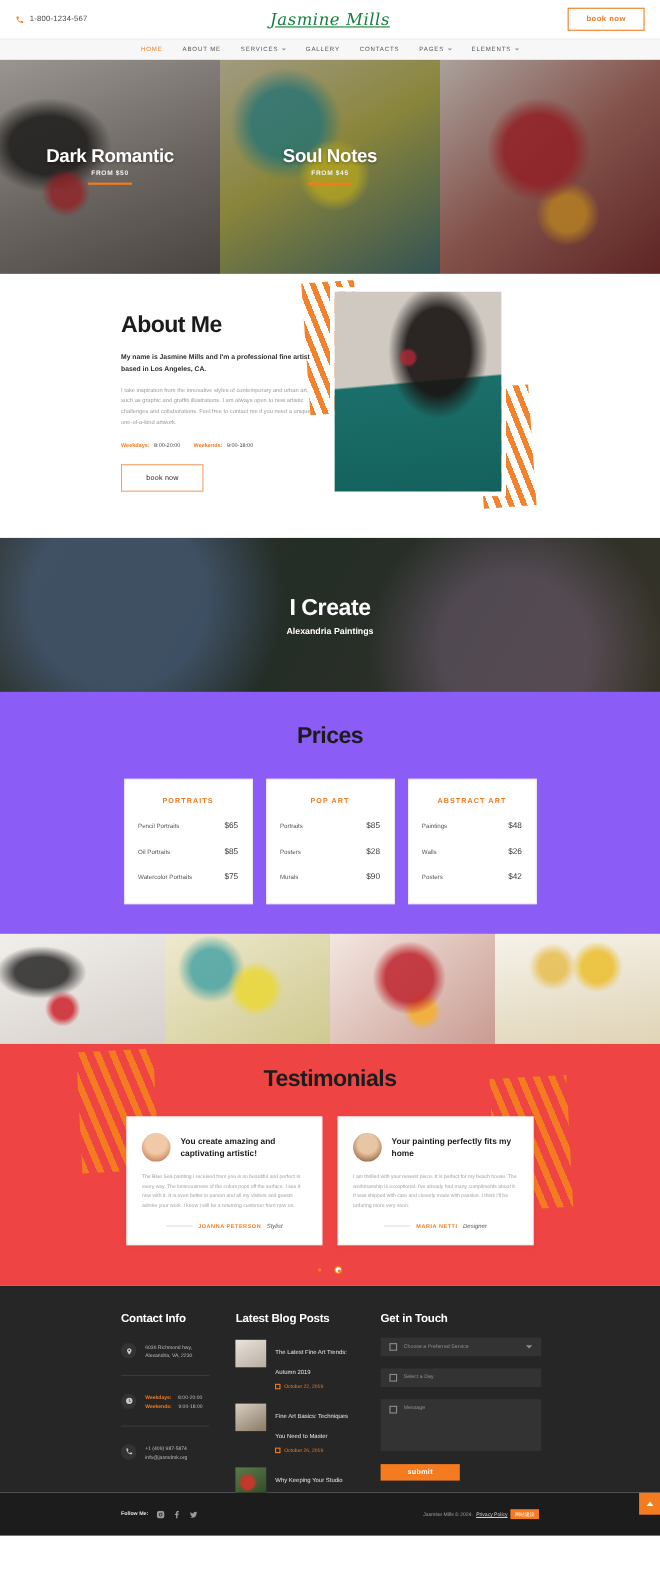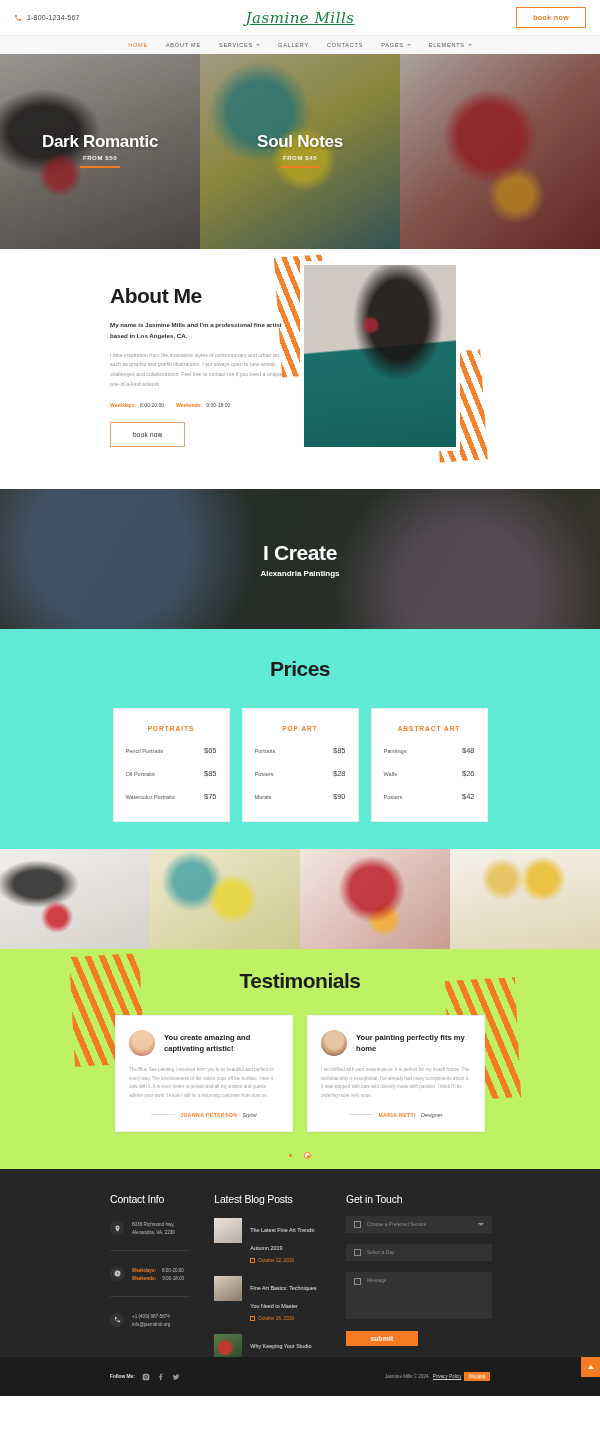--- a/index.html
+++ b/index.html
@@ -97,21 +97,21 @@
     background:linear-gradient(120deg,#3b4038,#2e3a33 45%,#4a4336); }
   .icreate::after{content:"";position:absolute;inset:0;
     background:radial-gradient(circle at 18% 40%, rgba(90,120,170,.45) 0 16%, transparent 30%),
                radial-gradient(circle at 78% 72%, rgba(150,120,160,.35) 0 14%, transparent 28%),
                rgba(20,22,18,.35);}
   .icreate .inner { position:relative; z-index:2; text-align:center; padding-top:52px; color:#fff; }
   .icreate h2 { font-size:21px; font-weight:bold; letter-spacing:-.4px; }
   .icreate p { font-size:8px; font-weight:bold; margin-top:4px; }
 
   
-  .prices { background:#5eead4; padding-top:28px; height:220px; }
+  .prices { background:#8b5cf6; padding-top:28px; height:220px; }
   .prices h2 { text-align:center; font-size:21px; font-weight:bold; letter-spacing:-.5px; color:#1c1c1c; }
   .pricegrid { display:flex; gap:12px; justify-content:center; margin-top:27px; }
   .pricecard { width:117px; border:1px solid #ececec; background:#fff; padding:16px 12px 20px; }
   .pricecard .ptitle { text-align:center; color:#f47b20; font-size:6.5px; font-weight:bold; letter-spacing:1px; }
   .prow { display:flex; justify-content:space-between; align-items:baseline; margin-top:14px; }
   .prow .n { font-size:5.6px; color:#555; }
   .prow .a { font-size:7.5px; color:#3a3a3a; }
 
   
   .gallery { display:flex; height:100px; }
@@ -125,21 +125,21 @@
       radial-gradient(circle at 28% 32%, rgba(40,150,160,.7) 0 14%, transparent 24%),
       linear-gradient(150deg,#eee9cf,#cfc98f);}
   .g3{background:radial-gradient(circle at 48% 40%, rgba(190,35,45,.85) 0 22%, transparent 34%),
       radial-gradient(circle at 56% 70%, rgba(245,175,45,.85) 0 9%, transparent 16%),
       linear-gradient(140deg,#f3e7e1,#c99b91);}
   .g4{background:radial-gradient(circle at 62% 30%, rgba(235,190,45,.85) 0 12%, transparent 20%),
       radial-gradient(circle at 35% 30%, rgba(230,180,50,.7) 0 10%, transparent 18%),
       linear-gradient(170deg,#f6f2ea,#e0d4b6);}
 
   
-  .testi { position:relative; background:#bef264; height:220px; padding-top:20px; overflow:hidden; }
+  .testi { position:relative; background:#ef4444; height:220px; padding-top:20px; overflow:hidden; }
   .tbrush1{position:absolute; left:72px; top:6px; width:70px; height:110px;
     background:repeating-linear-gradient(70deg,#f47b20 0 6px, transparent 6px 13px); transform:rotate(-3deg);}
   .tbrush2{position:absolute; right:82px; top:30px; width:70px; height:120px;
     background:repeating-linear-gradient(70deg,#f47b20 0 6px, transparent 6px 13px); transform:rotate(-3deg);}
   .testi h2 { position:relative; z-index:2; text-align:center; font-size:21px; font-weight:bold; letter-spacing:-.5px; color:#1c1c1c; }
   .tgrid { position:relative; z-index:2; display:flex; gap:14px; justify-content:center; margin-top:22px; }
   .tcard { width:178px; background:#fff; border:1px solid #f0f0f0; box-shadow:0 1px 6px rgba(0,0,0,.06); padding:14px 13px 13px; }
   .thead { display:flex; align-items:center; gap:9px; }
   .avatar { width:26px; height:26px; border-radius:50%; flex:none;
     background:radial-gradient(circle at 50% 35%, #f0c9a8 0 45%, #d99a75 70%, #8d5b3c 100%); }
@@ -151,21 +151,21 @@
   .tauth .nm { font-size:5px; font-weight:bold; letter-spacing:.5px; color:#f47b20; }
   .tauth .rl { font-size:5.4px; font-style:italic; color:#555; }
   .dots { position:relative; z-index:2; text-align:center; margin-top:14px; }
   .dot { display:inline-block; width:3px; height:3px; border-radius:50%; background:#f47b20; margin:0 4px; vertical-align:middle; }
   .dot.ring { width:7px; height:7px; border:1px solid #f47b20; background:#fff; position:relative; }
   .dot.ring::after{content:"";position:absolute;left:2px;top:2px;width:3px;height:3px;border-radius:50%;background:#f47b20;}
 
   
   .footer { background:#262626; color:#d6d6d6; height:188px; padding:24px 0 0; }
   .fgrid { display:flex; padding:0 108px 0 110px; gap:24px; }
-  .fcol h3 { font-size:10.5px; font-weight:normal; color:#fff; letter-spacing:-.2px; }
+  .fcol h3 { font-size:10.5px; font-weight:bold; color:#fff; letter-spacing:-.2px; }
   .fcol.c1 { width:88px; }
   .fcol.c2 { width:118px; }
   .fcol.c3 { width:160px; }
   .ci { display:flex; gap:8px; align-items:flex-start; margin-top:16px; padding-bottom:12px; border-bottom:1px solid #3a3a3a; }
   .ci:last-child { border-bottom:none; }
   .ci .ic { width:14px; height:14px; border-radius:50%; background:#333; display:flex; align-items:center; justify-content:center; flex:none; }
   .ci .ic svg { width:7px; height:7px; fill:#c9c9c9; }
   .ci .tx { font-size:4.6px; line-height:1.85; color:#bdbdbd; }
   .ci .tx .or { color:#f47b20; font-weight:bold; }
   .ci .tx .row2 { display:flex; gap:6px; }

